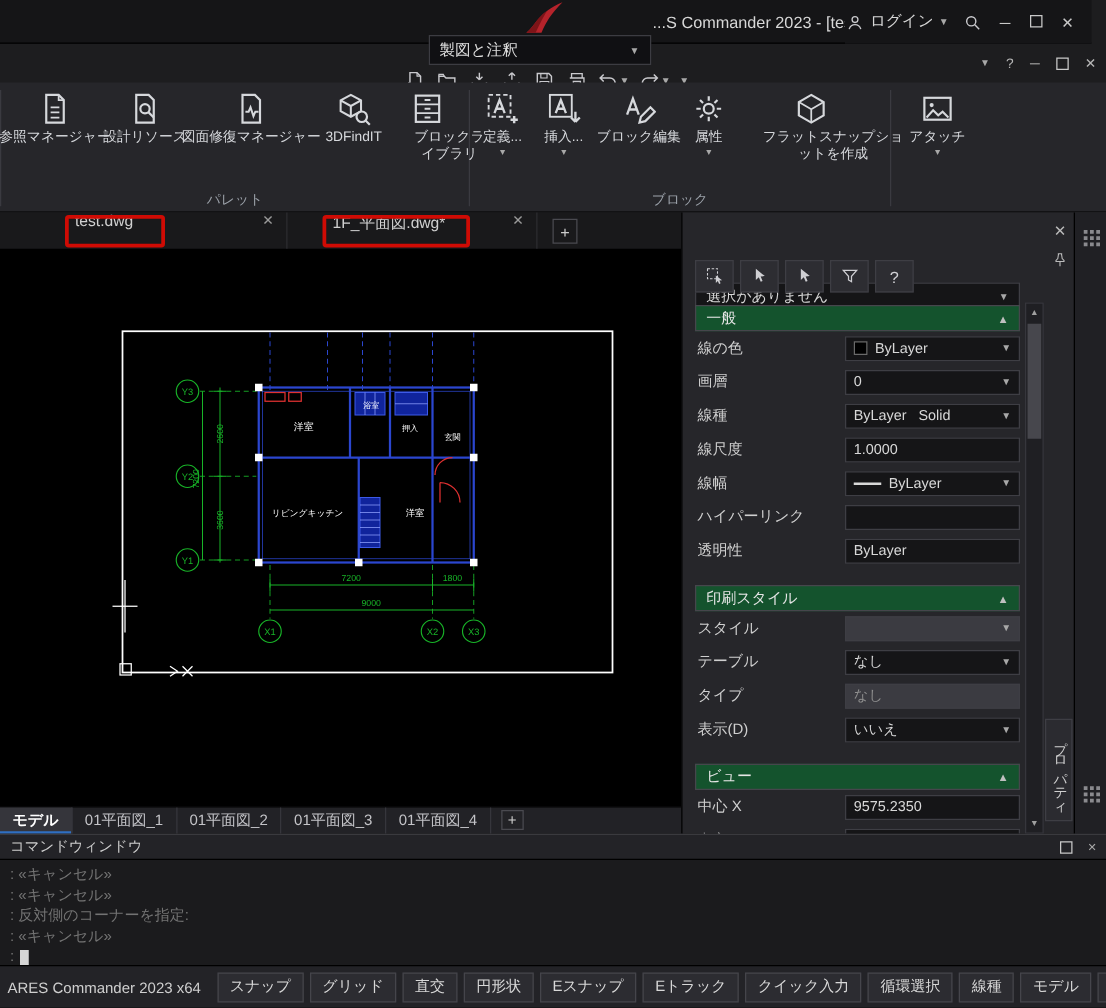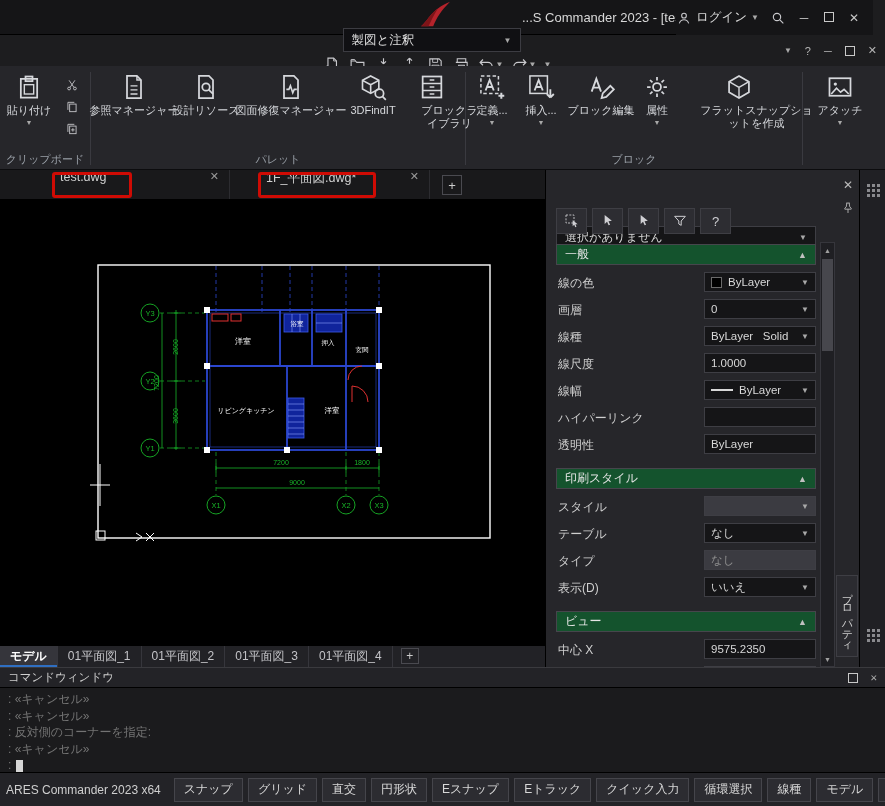--- a/index.html
+++ b/index.html
@@ -79,21 +79,21 @@
   .psel .arrow { margin-left:auto; }
   .ptools { position:absolute; top:38px; left:10px; display:flex; gap:5px; }
   .ptool { width:31px; height:26px; border:1px solid #3e3e44; background:#2d2d32; display:flex;
     align-items:center; justify-content:center; color:#cfcfd3; font-size:13px; }
   .ptool svg { width:16px; height:16px; }
   .pscroll { position:absolute; top:72px; left:10px; width:260px; height:425px; overflow:hidden; }
   .psec { height:21px; background:#14532d; border:1px solid #46464c; display:flex; align-items:center;
     padding:0 8px; font-size:12px; color:#e6e6e6; margin-top:2px; }
   .psec.gap { margin-top:14px; }
   .psec .tri { margin-left:auto; font-size:9px; color:#c0c0c0; }
-  .prow { display:flex; align-items:flex-end; height:27px;gap:28px; }
+  .prow { display:flex; align-items:center; height:27px; }
   .plab { width:120px; font-size:12px; color:#cfcfcf; padding-left:2px; flex:none; }
   .pfield { flex:1; height:20px; background:#151517; border:1px solid #3e3e44; display:flex;
     align-items:center; padding:0 6px; font-size:11.5px; color:#d8d8d8; white-space:pre; overflow:hidden; }
   .pfield .arrow { margin-left:auto; font-size:8px; }
   .pfield.disabled { background:#3b3b41; color:#8f8f8f; }
   .swatch { width:11px; height:11px; background:#000; border:1px solid #6a6a6a; margin-right:6px; flex:none; }
   .lineglyph { width:22px; height:2px; background:#d8d8d8; margin-right:6px; flex:none; }
   .pscrollbar { position:absolute; top:72px; left:274px; width:15px; height:425px; background:#1f1f23; border:1px solid #36363c; }
   .sbarr { height:14px; display:flex; align-items:center; justify-content:center; font-size:7px; color:#a0a0a0; }
   .sbthumb { position:absolute; top:16px; left:1px; width:11px; height:92px; background:#47474d; }
@@ -326,47 +326,20 @@
 
 <div class="rtabs-right">
   <span class="arrow">▼</span>
   <span>?</span>
   <span>─</span>
   <span class="boxicon"></span>
   <span>✕</span>
 </div>
 
 <div class="ribbon">
-  <div class="rpanel" style="width:90px">
-    <div class="rbtn" style="width:54px">
-      <svg class="big">
-            <use href="#i-paste"></use>
-          </svg>
-      <span class="lbl">貼り付け</span>
-      <span class="dd">▼</span>
-    </div>
-    <div class="smallcol">
-      <button class="sicon">
-            <svg>
-              <use href="#i-cut"></use>
-            </svg>
-          </button>
-      <button class="sicon">
-            <svg>
-              <use href="#i-copy"></use>
-            </svg>
-          </button>
-      <button class="sicon">
-            <svg>
-              <use href="#i-copyplus"></use>
-            </svg>
-          </button>
-    </div>
-    <div class="plabel">クリップボード</div>
-  </div>
   <div class="rsep"></div>
 
   <div class="rpanel">
     <div class="rbtn" style="width:82px">
       <svg class="big">
             <use href="#i-doc"></use>
           </svg>
       <span class="lbl">参照マネージャー</span>
     </div>
     <div class="rbtn" style="width:62px">

